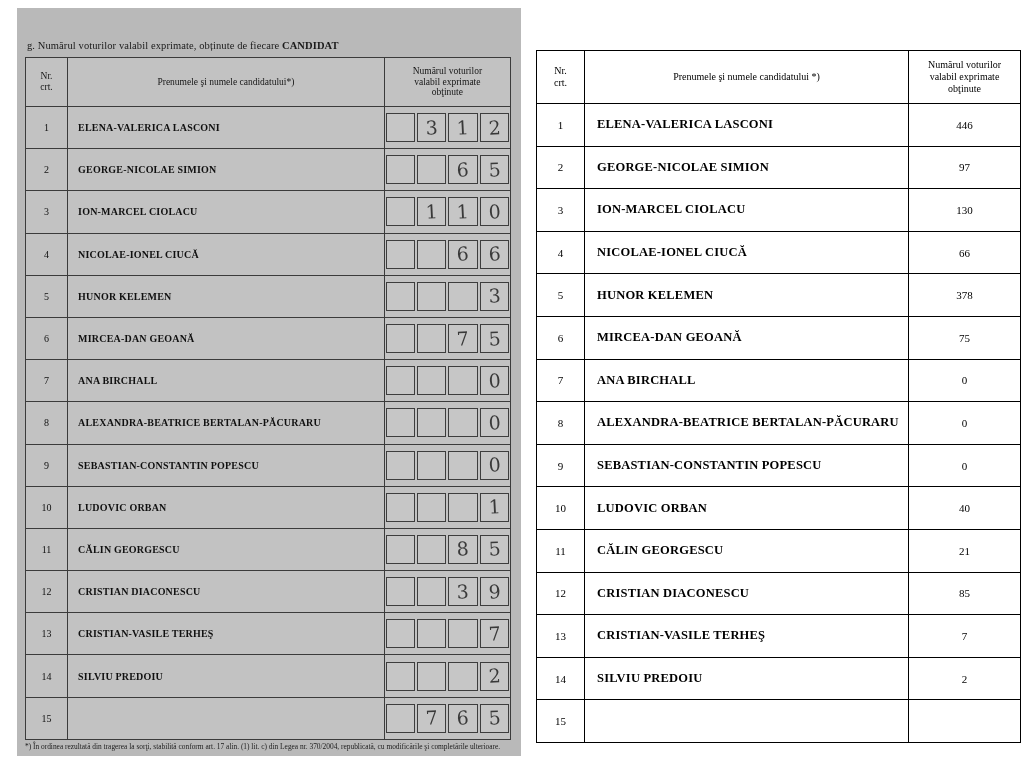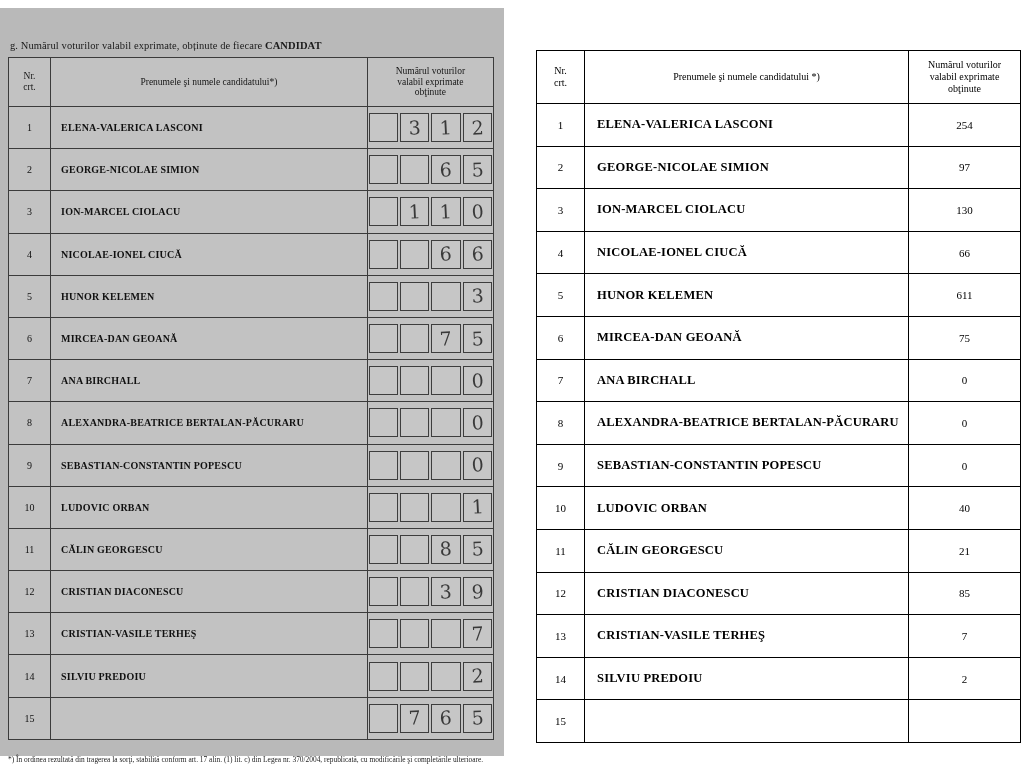--- a/index.html
+++ b/index.html
@@ -13,21 +13,21 @@
   .page {
     position: relative;
     width: 1024px;
     height: 768px;
     overflow: hidden;
   }
 
   
   .scan {
     position: absolute;
-    left: 0;
+    left: 17px;
     top: 8px;
     width: 504px;
     height: 748px;
     background: #b9b9b9;
     box-sizing: border-box;
     padding: 6px 10px 4px 8px;
   }
   .scan-heading {
     font-family: "Liberation Serif", serif;
     font-size: 10.5px;
@@ -98,21 +98,21 @@
     transform: translateY(-52%) rotate(-3deg);
     text-align: center;
     font-family: "DejaVu Serif", serif;
     font-size: 19px;
     color: #1b1b1b;
     opacity: 0.82;
   }
   .scan-foot {
     font-size: 7.4px;
     color: #1c1c1c;
-    margin-top: 15px;
+    margin-top: 2px;
     line-height: 1.35;
     width: 500px;
   }
 
   
   .clean {
     position: absolute;
     left: 536px;
     top: 50px;
     width: 484px;
@@ -512,41 +512,41 @@
             <div>Numărul voturilor</div>
             <div>valabil exprimate</div>
             <div>obţinute</div>
           </th>
         </tr>
       </thead>
       <tbody>
         <tr>
           <td class="nr">1</td>
           <td class="nume">ELENA-VALERICA LASCONI</td>
-          <td class="val">254</td>
+          <td class="val">446</td>
         </tr>
         <tr>
           <td class="nr">2</td>
           <td class="nume">GEORGE-NICOLAE SIMION</td>
           <td class="val">97</td>
         </tr>
         <tr>
           <td class="nr">3</td>
           <td class="nume">ION-MARCEL CIOLACU</td>
           <td class="val">130</td>
         </tr>
         <tr>
           <td class="nr">4</td>
           <td class="nume">NICOLAE-IONEL CIUCĂ</td>
           <td class="val">66</td>
         </tr>
         <tr>
           <td class="nr">5</td>
           <td class="nume">HUNOR KELEMEN</td>
-          <td class="val">611</td>
+          <td class="val">378</td>
         </tr>
         <tr>
           <td class="nr">6</td>
           <td class="nume">MIRCEA-DAN GEOANĂ</td>
           <td class="val">75</td>
         </tr>
         <tr>
           <td class="nr">7</td>
           <td class="nume">ANA BIRCHALL</td>
           <td class="val">0</td>

